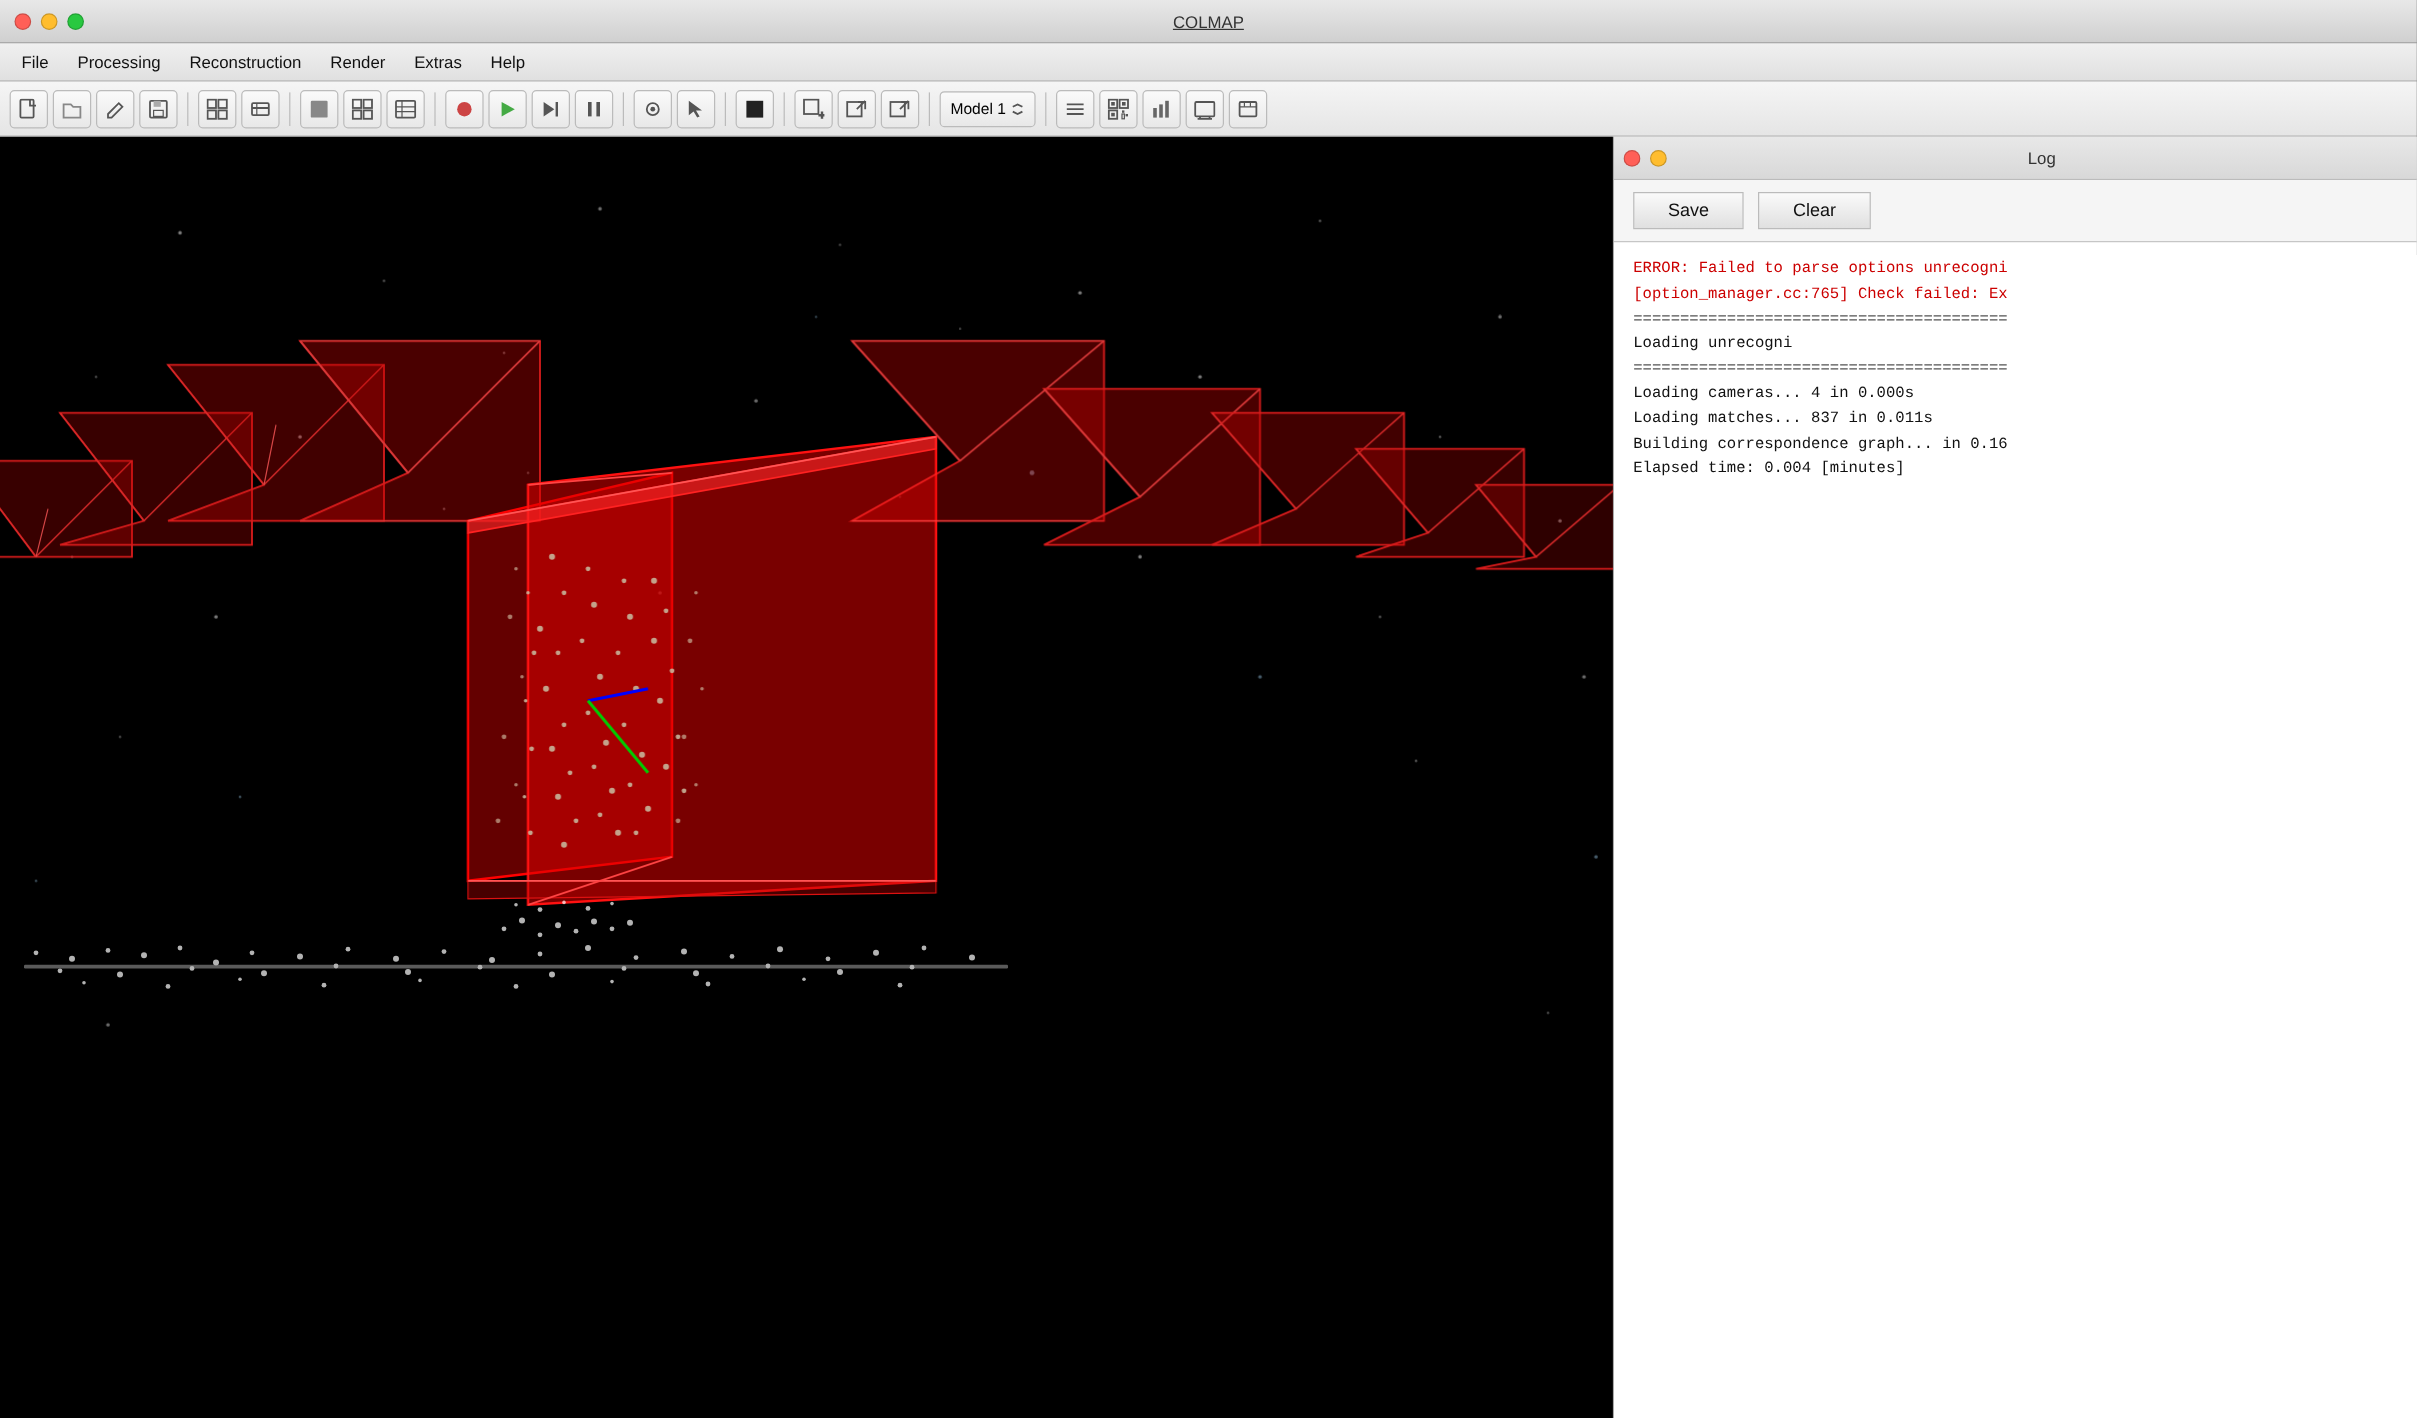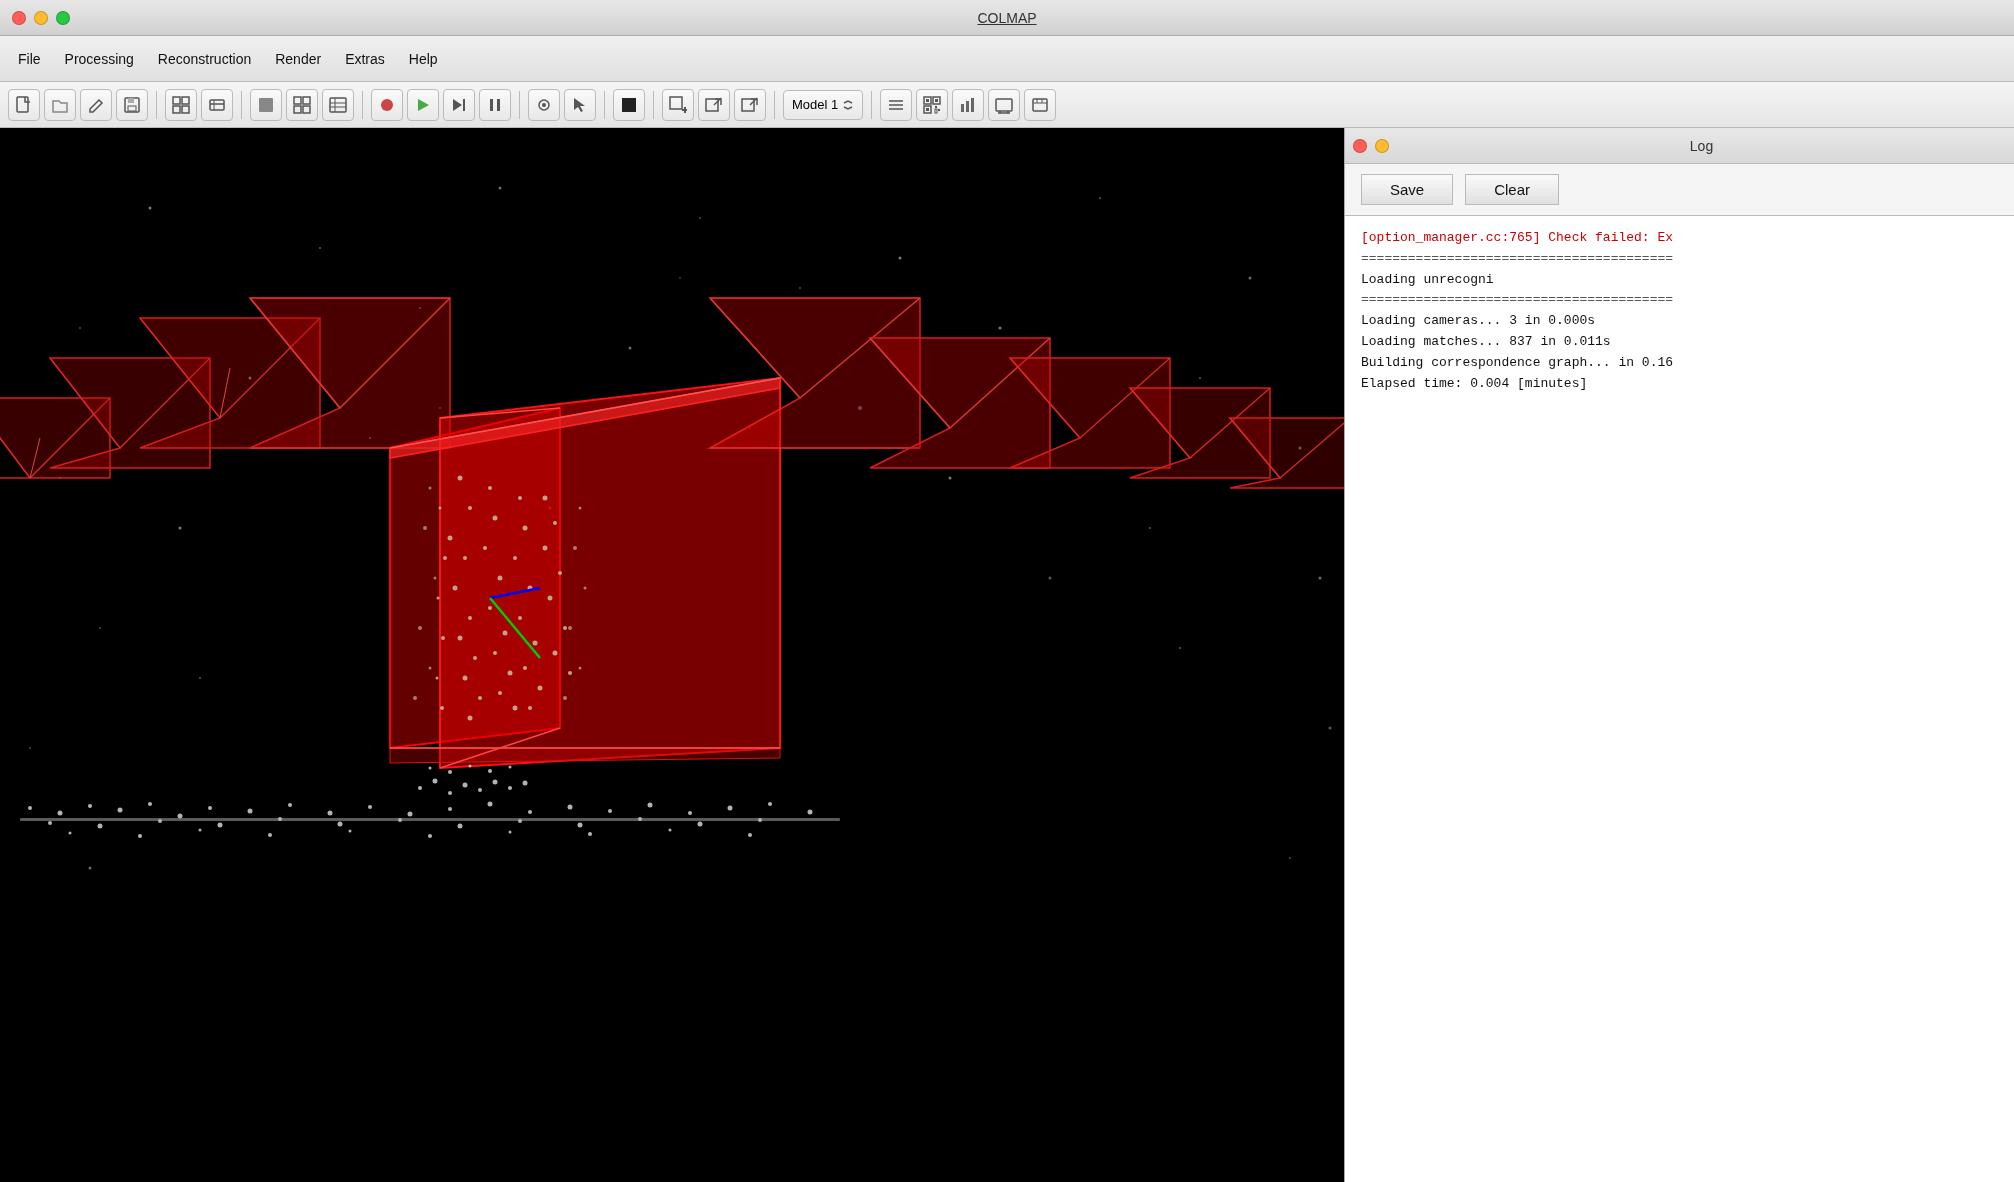--- a/index.html
+++ b/index.html
@@ -39,21 +39,21 @@
     .btn-max   { background: #28c840; }
     #app-title {
       font-size: 14px;
       font-weight: 500;
       color: #333;
       text-decoration: underline;
     }
 
     
     #menu-bar {
-      height: 46px;
+      height: 32px;
       background: linear-gradient(to bottom, #f0f0f0, #e0e0e0);
       border-bottom: 1px solid #bbb;
       display: flex;
       align-items: center;
       padding: 0 8px;
       gap: 4px;
     }
     .menu-item {
       padding: 3px 10px;
       font-size: 14px;
@@ -655,27 +655,28 @@
       <div class="log-win-btn log-min"></div>
       <span id="log-title-text">Log</span>
     </div>
 
     <div id="log-actions">
       <button class="log-action-btn">Save</button>
       <button class="log-action-btn">Clear</button>
     </div>
 
     <div id="log-content">
+    <div class="log-line error">ERROR: Failed to parse options unrecogni</div>
         <div class="log-line error">[option_manager.cc:765] Check failed: Ex</div>
         <div class="log-line blank"></div>
         <div class="log-line separator">========================================</div>
         <div class="log-line info">Loading unrecogni</div>
         <div class="log-line separator">========================================</div>
         <div class="log-line blank"></div>
-        <div class="log-line info">Loading cameras... 3 in 0.000s</div>
+        <div class="log-line info">Loading cameras... 4 in 0.000s</div>
         <div class="log-line info">Loading matches... 837 in 0.011s</div>
         <div class="log-line info">Building correspondence graph... in 0.16</div>
         <div class="log-line blank"></div>
         <div class="log-line info">Elapsed time: 0.004 [minutes]</div>
       </div>
   </div>
 
 </div>
 
 </body></html>

